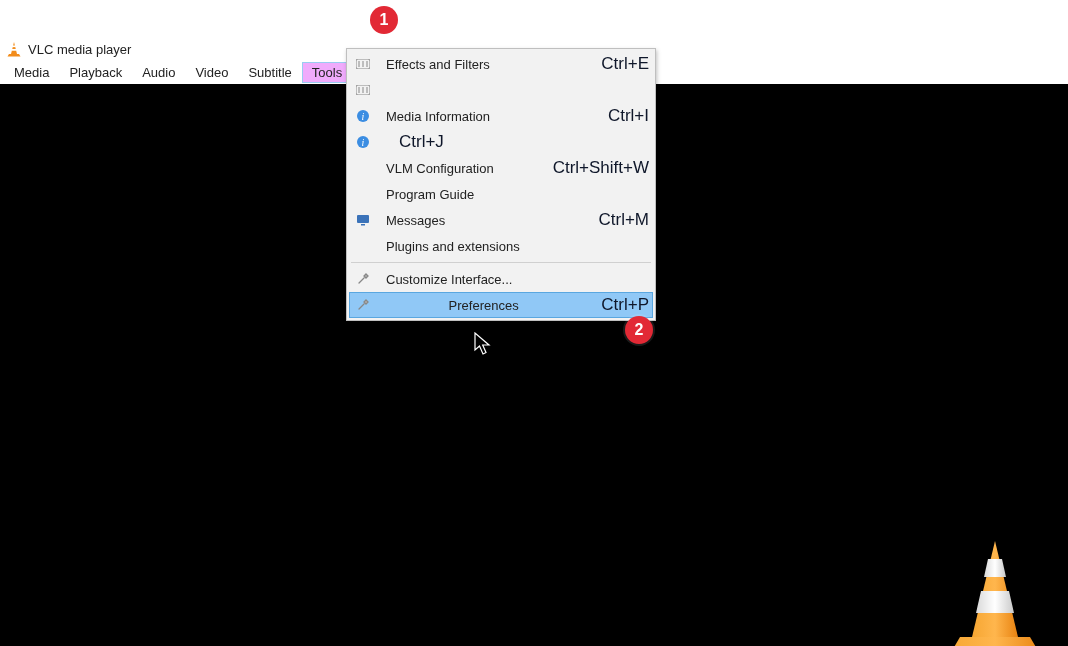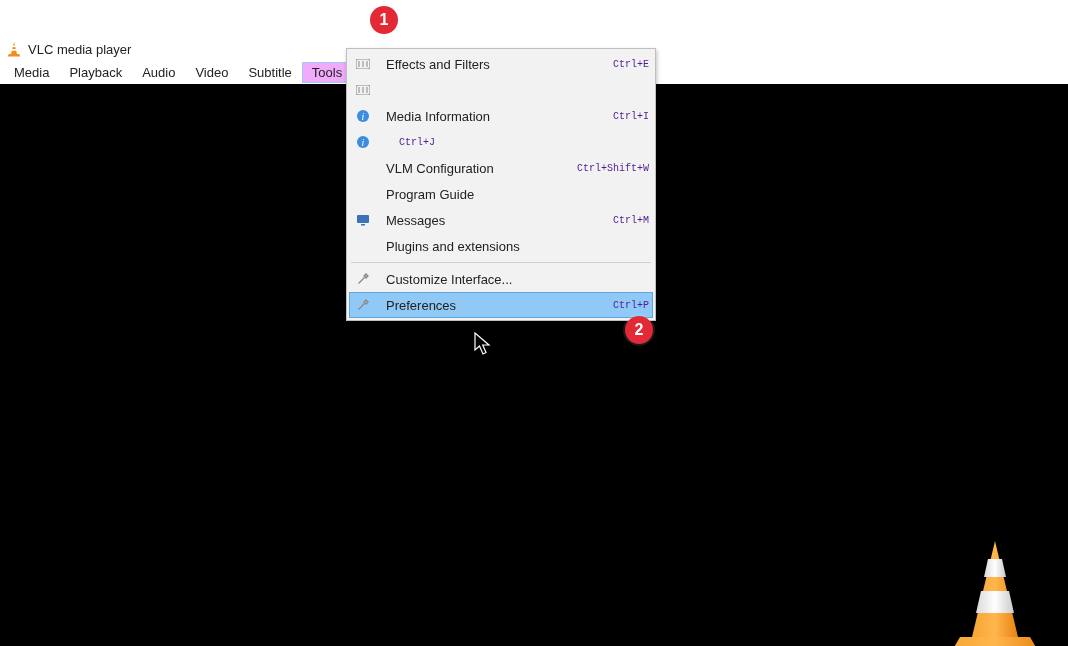--- a/index.html
+++ b/index.html
@@ -62,33 +62,34 @@
     display: flex;
     align-items: center;
     height: 26px;
     padding: 0 4px;
     cursor: default;
   }
   .dd-item.highlight {
     background: #90c8f6;
     border: 1px solid #5aa7e0;
     padding: 0 3px;
+    text-align: center;
   }
   .dd-icon {
     width: 20px;
     height: 20px;
     display: flex;
     align-items: center;
     justify-content: center;
     margin-right: 6px;
     color: #666;
     flex-shrink: 0;
   }
   .dd-label { flex: 1; color: #222; font-size: 13px; margin-left: 7px; }
-  .dd-shortcut { color: #4c1d95; font-size: 10px; margin-left: 20px; font-family: Liberation Mono, monospace; }
+  .dd-shortcut { color: #0f172a; font-size: 17px; margin-left: 20px; }
   .dd-sep {
     height: 1px;
     background: #d0d0d0;
     margin: 3px 2px;
   }
   .annot {
     position: absolute;
     width: 28px;
     height: 28px;
     border-radius: 50%;

